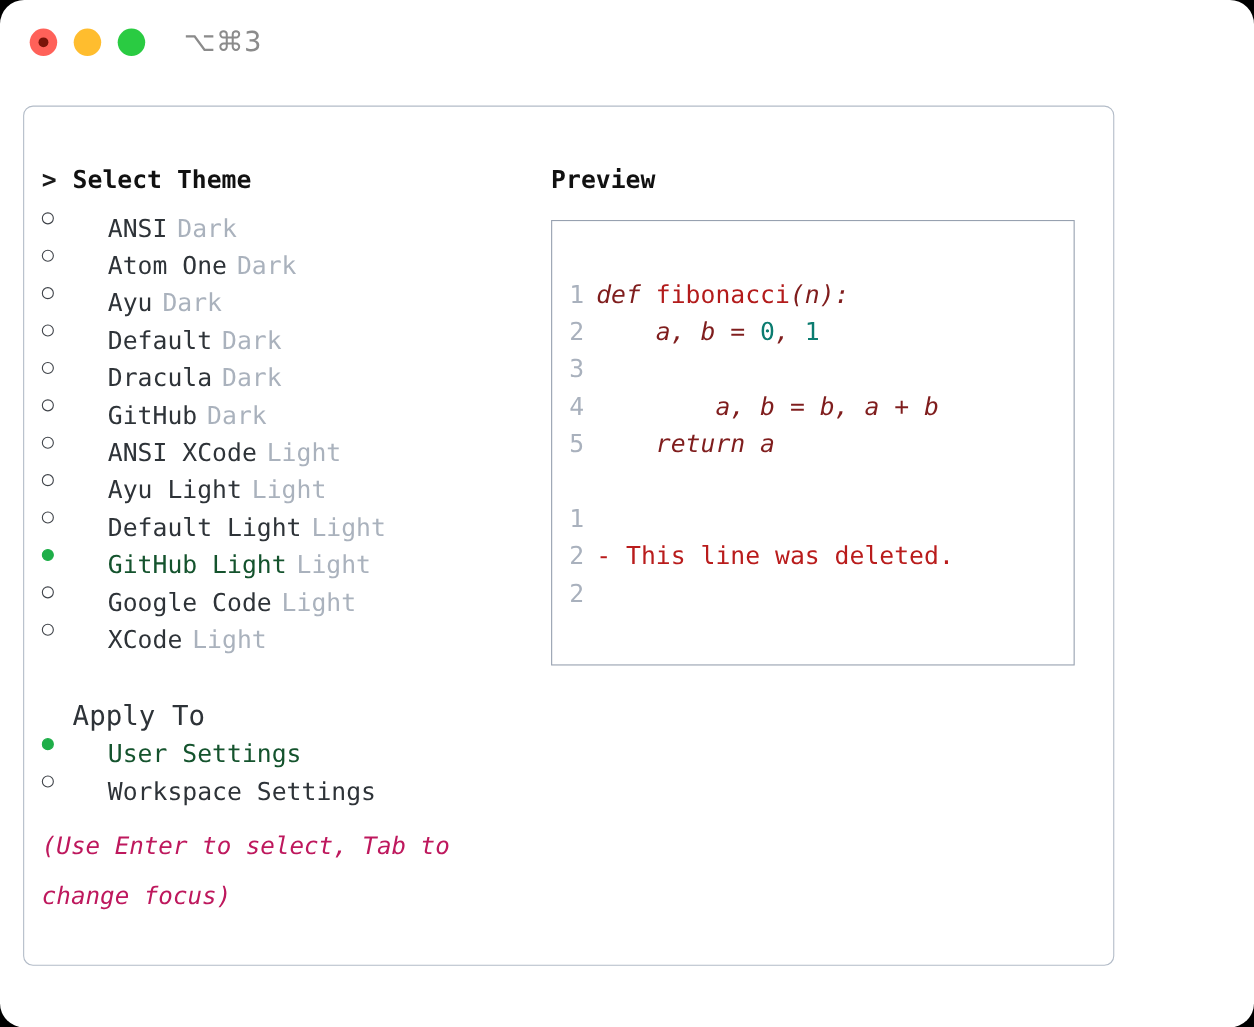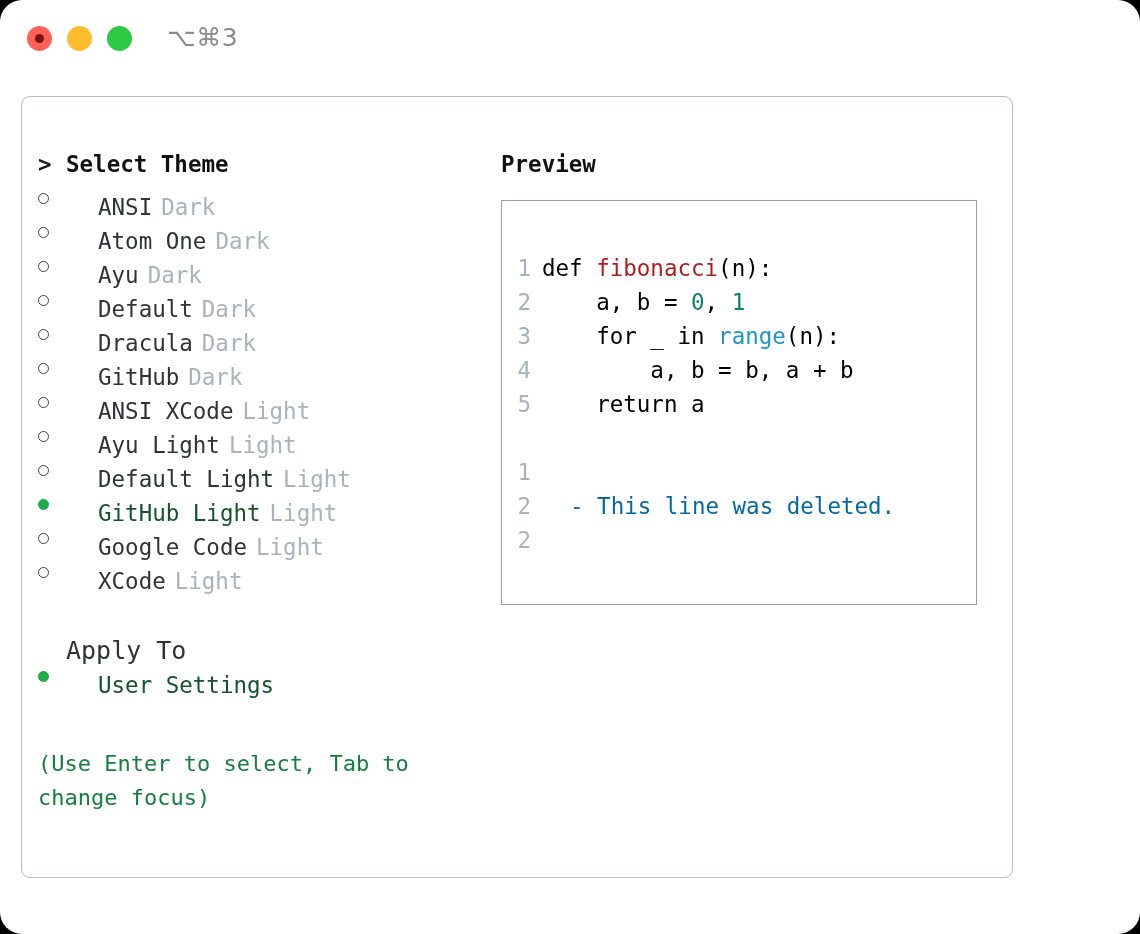--- a/index.html
+++ b/index.html
@@ -135,22 +135,23 @@
     font-size: 25px;
     color: #2e3338;
   }
 
   .hint {
     position: absolute;
     left: 16px;
     top: 650px;
     width: 408px;
     font-size: 22px;
-    line-height: 34px;
-    color: #15803d;
+    line-height: 46px;
+    color: #be185d;
+    font-style: italic;
   }
 
   
   .right-col {
     position: absolute;
     left: 479px;
     top: 50px;
     width: 490px;
   }
   .preview-title {
@@ -180,27 +181,27 @@
     flex: 0 0 40px;
     width: 40px;
     text-align: right;
     color: #a9b1bd;
     padding-right: 11px;
     box-sizing: border-box;
   }
   .code-text { color: #24292e; }
   .blank-line { height: 34px; }
 
-  .tok-plain { color: #000000; }
+  .tok-plain { color: #7f1d1d; font-style: italic; }
   .tok-func  { color: #B31B1B; }
   .tok-num   { color: #0B7C70; }
   .tok-call  { color: #1F95C9; }
 
   .diff-context { color: #7f868f; }
-  .diff-del     { color: #0369a1; margin-left: 28px; }
+  .diff-del     { color: #b91c1c; }
   .diff-add     { color: #22C522; }
 </style>
 </head>
 <body>
 
 <div class="window">
 
   <div class="titlebar">
     <div class="dot dot-red"></div>
     <div class="dot dot-yellow"></div>
@@ -313,33 +314,39 @@
         <span class="apply-label">Apply To</span>
       </div>
 
       <div id="apply-list">
           <div class="list-line">
             <span class="marker">
               <span class="radio-on"></span>
             </span>
             <span class="theme-name selected">User Settings</span>
           </div>
+          <div class="list-line">
+            <span class="marker">
+              <span class="radio-off"></span>
+            </span>
+            <span class="theme-name">Workspace Settings</span>
+          </div>
         </div>
     </div>
 
     <div class="hint">(Use Enter to select, Tab to change focus)</div>
 
     <div class="right-col">
       <div class="preview-title">Preview</div>
 
       <div class="preview-box">
         <div id="code-block">
             <div class="code-line"><span class="gutter">1</span><span class="code-text"><span class="tok-plain">def </span><span class="tok-func">fibonacci</span><span class="tok-plain">(n):</span></span></div>
             <div class="code-line"><span class="gutter">2</span><span class="code-text"><span class="tok-plain">    a, b = </span><span class="tok-num">0</span><span class="tok-plain">, </span><span class="tok-num">1</span></span></div>
-            <div class="code-line"><span class="gutter">3</span><span class="code-text"><span class="tok-plain">    for _ in </span><span class="tok-call">range</span><span class="tok-plain">(n):</span></span></div>
+            <div class="code-line"><span class="gutter">3</span></div>
             <div class="code-line"><span class="gutter">4</span><span class="code-text"><span class="tok-plain">        a, b = b, a + b</span></span></div>
             <div class="code-line"><span class="gutter">5</span><span class="code-text"><span class="tok-plain">    return a</span></span></div>
           </div>
         <div class="blank-line"></div>
         <div id="diff-block">
             <div class="code-line"><span class="gutter">1</span></div>
             <div class="code-line"><span class="gutter">2</span><span class="diff-del">- This line was deleted.</span></div>
             <div class="code-line"><span class="gutter">2</span></div>
           </div>
       </div>

